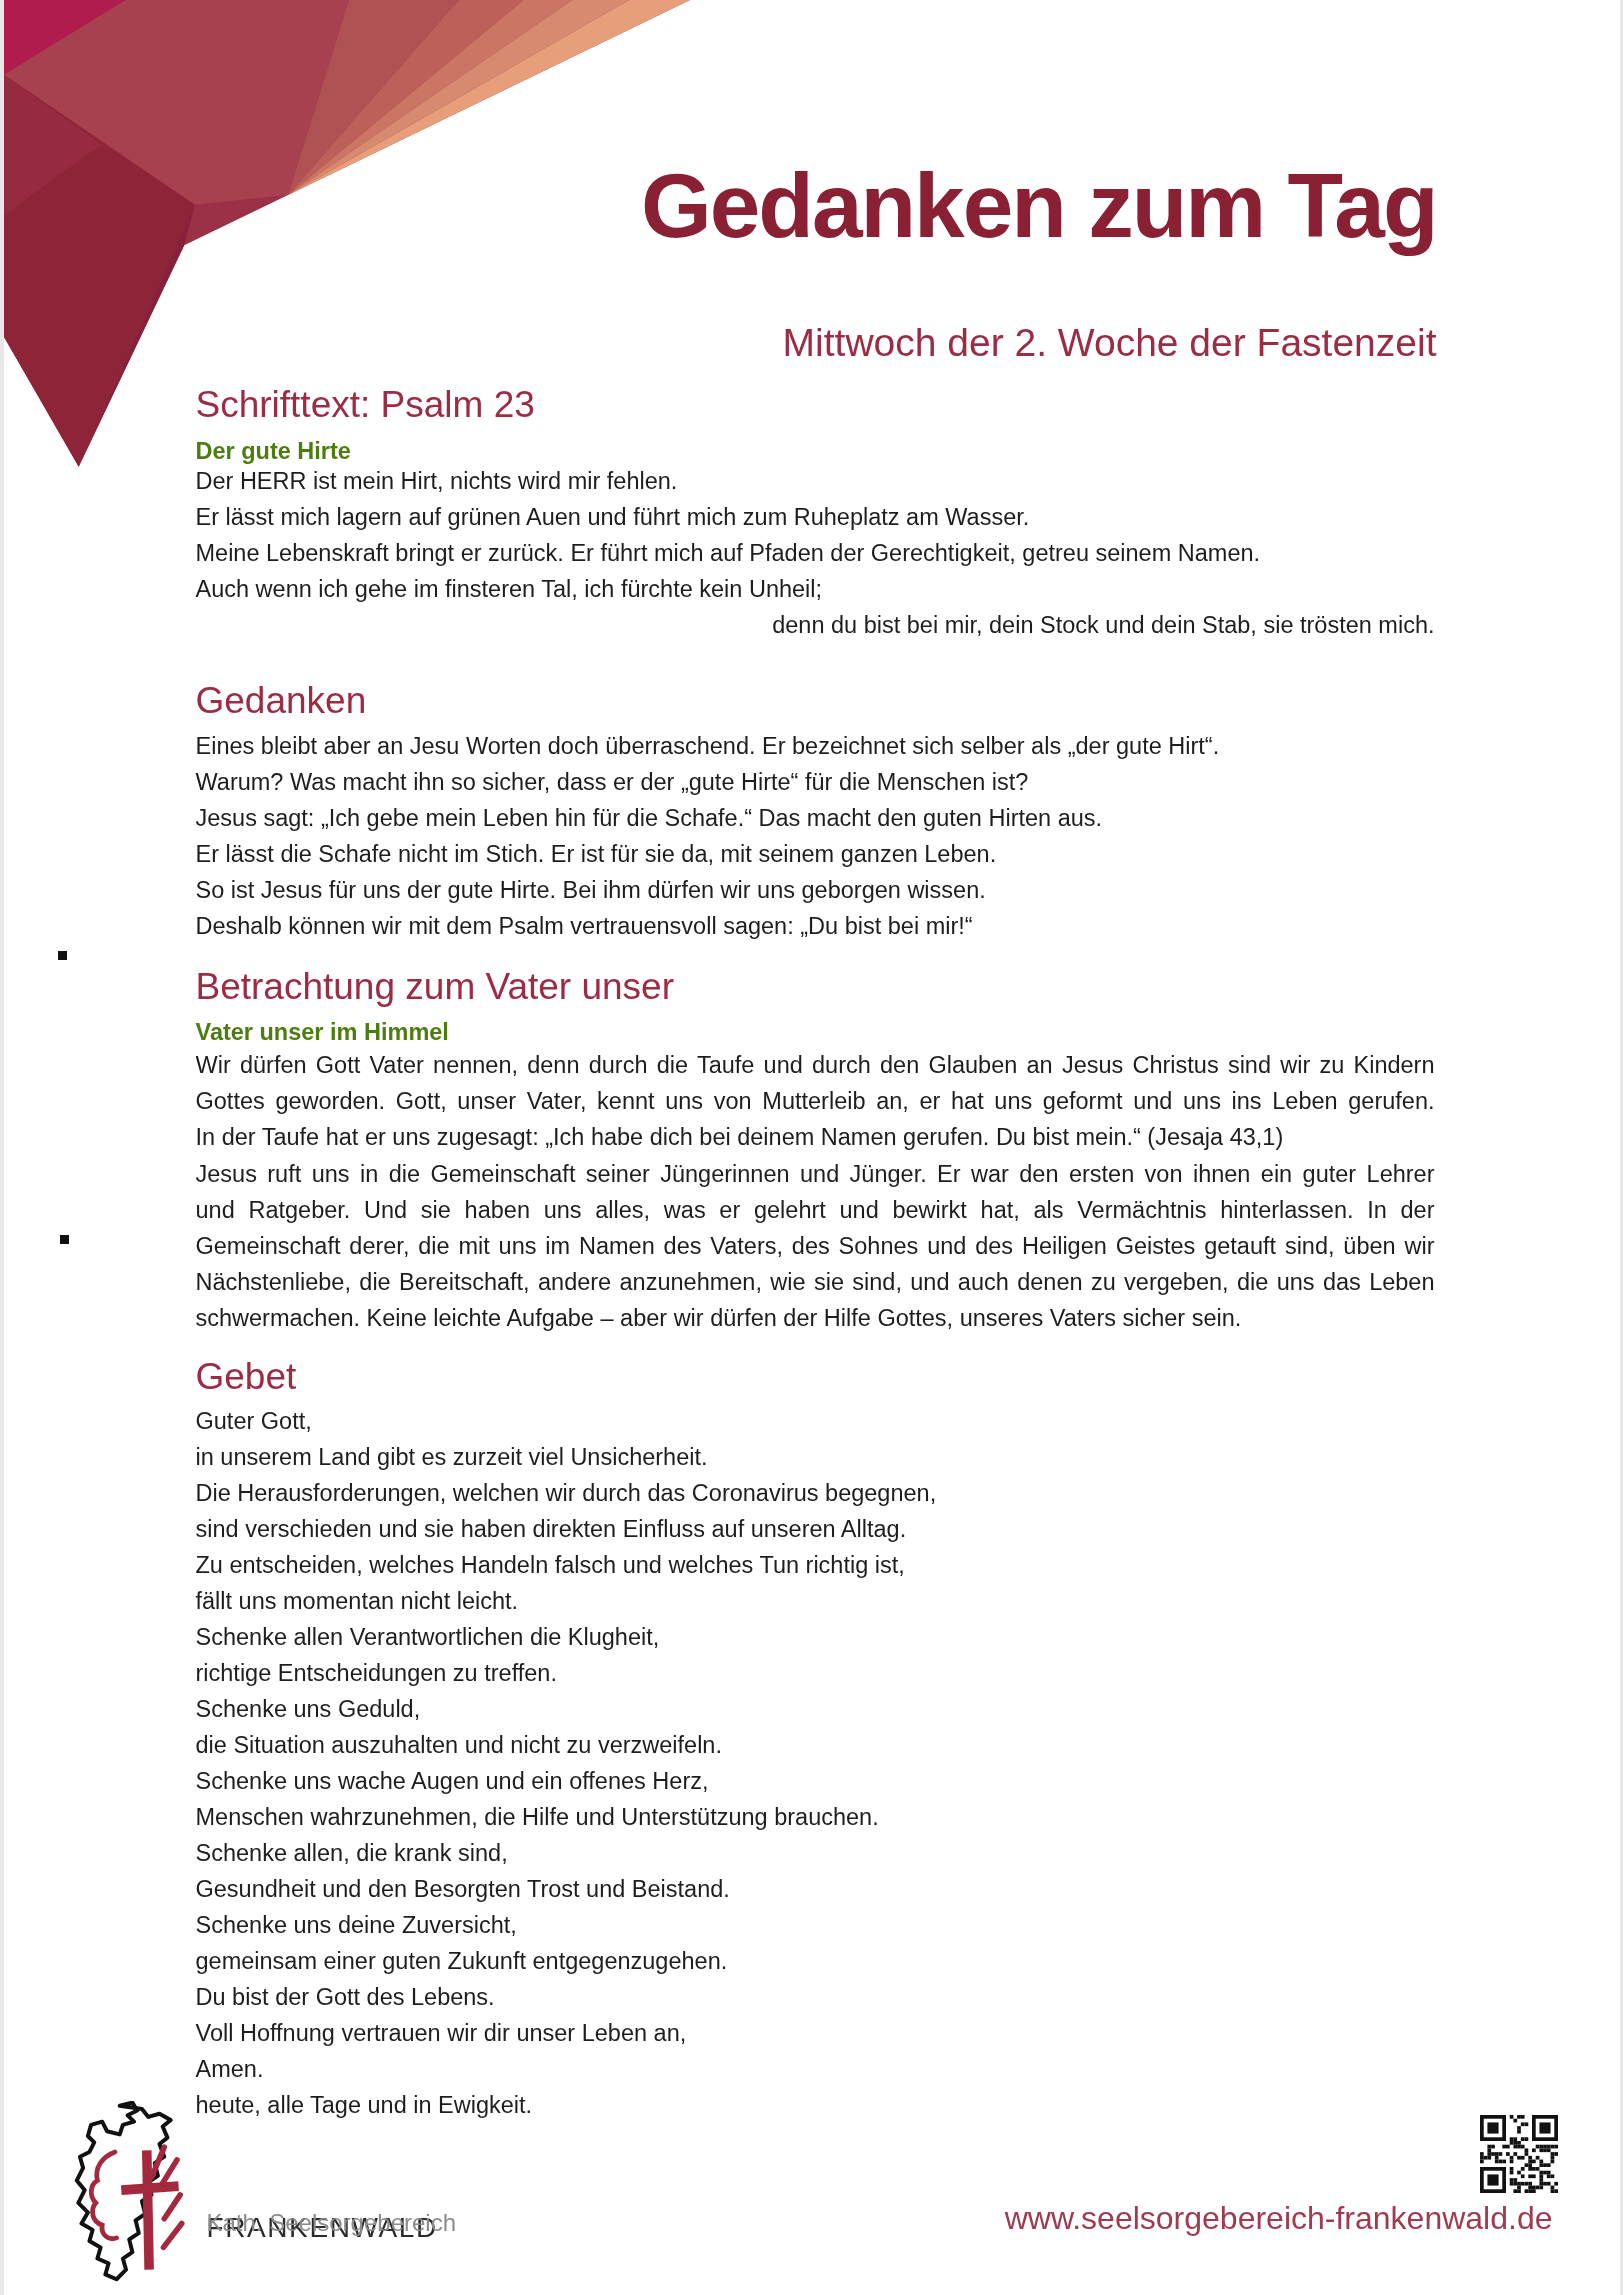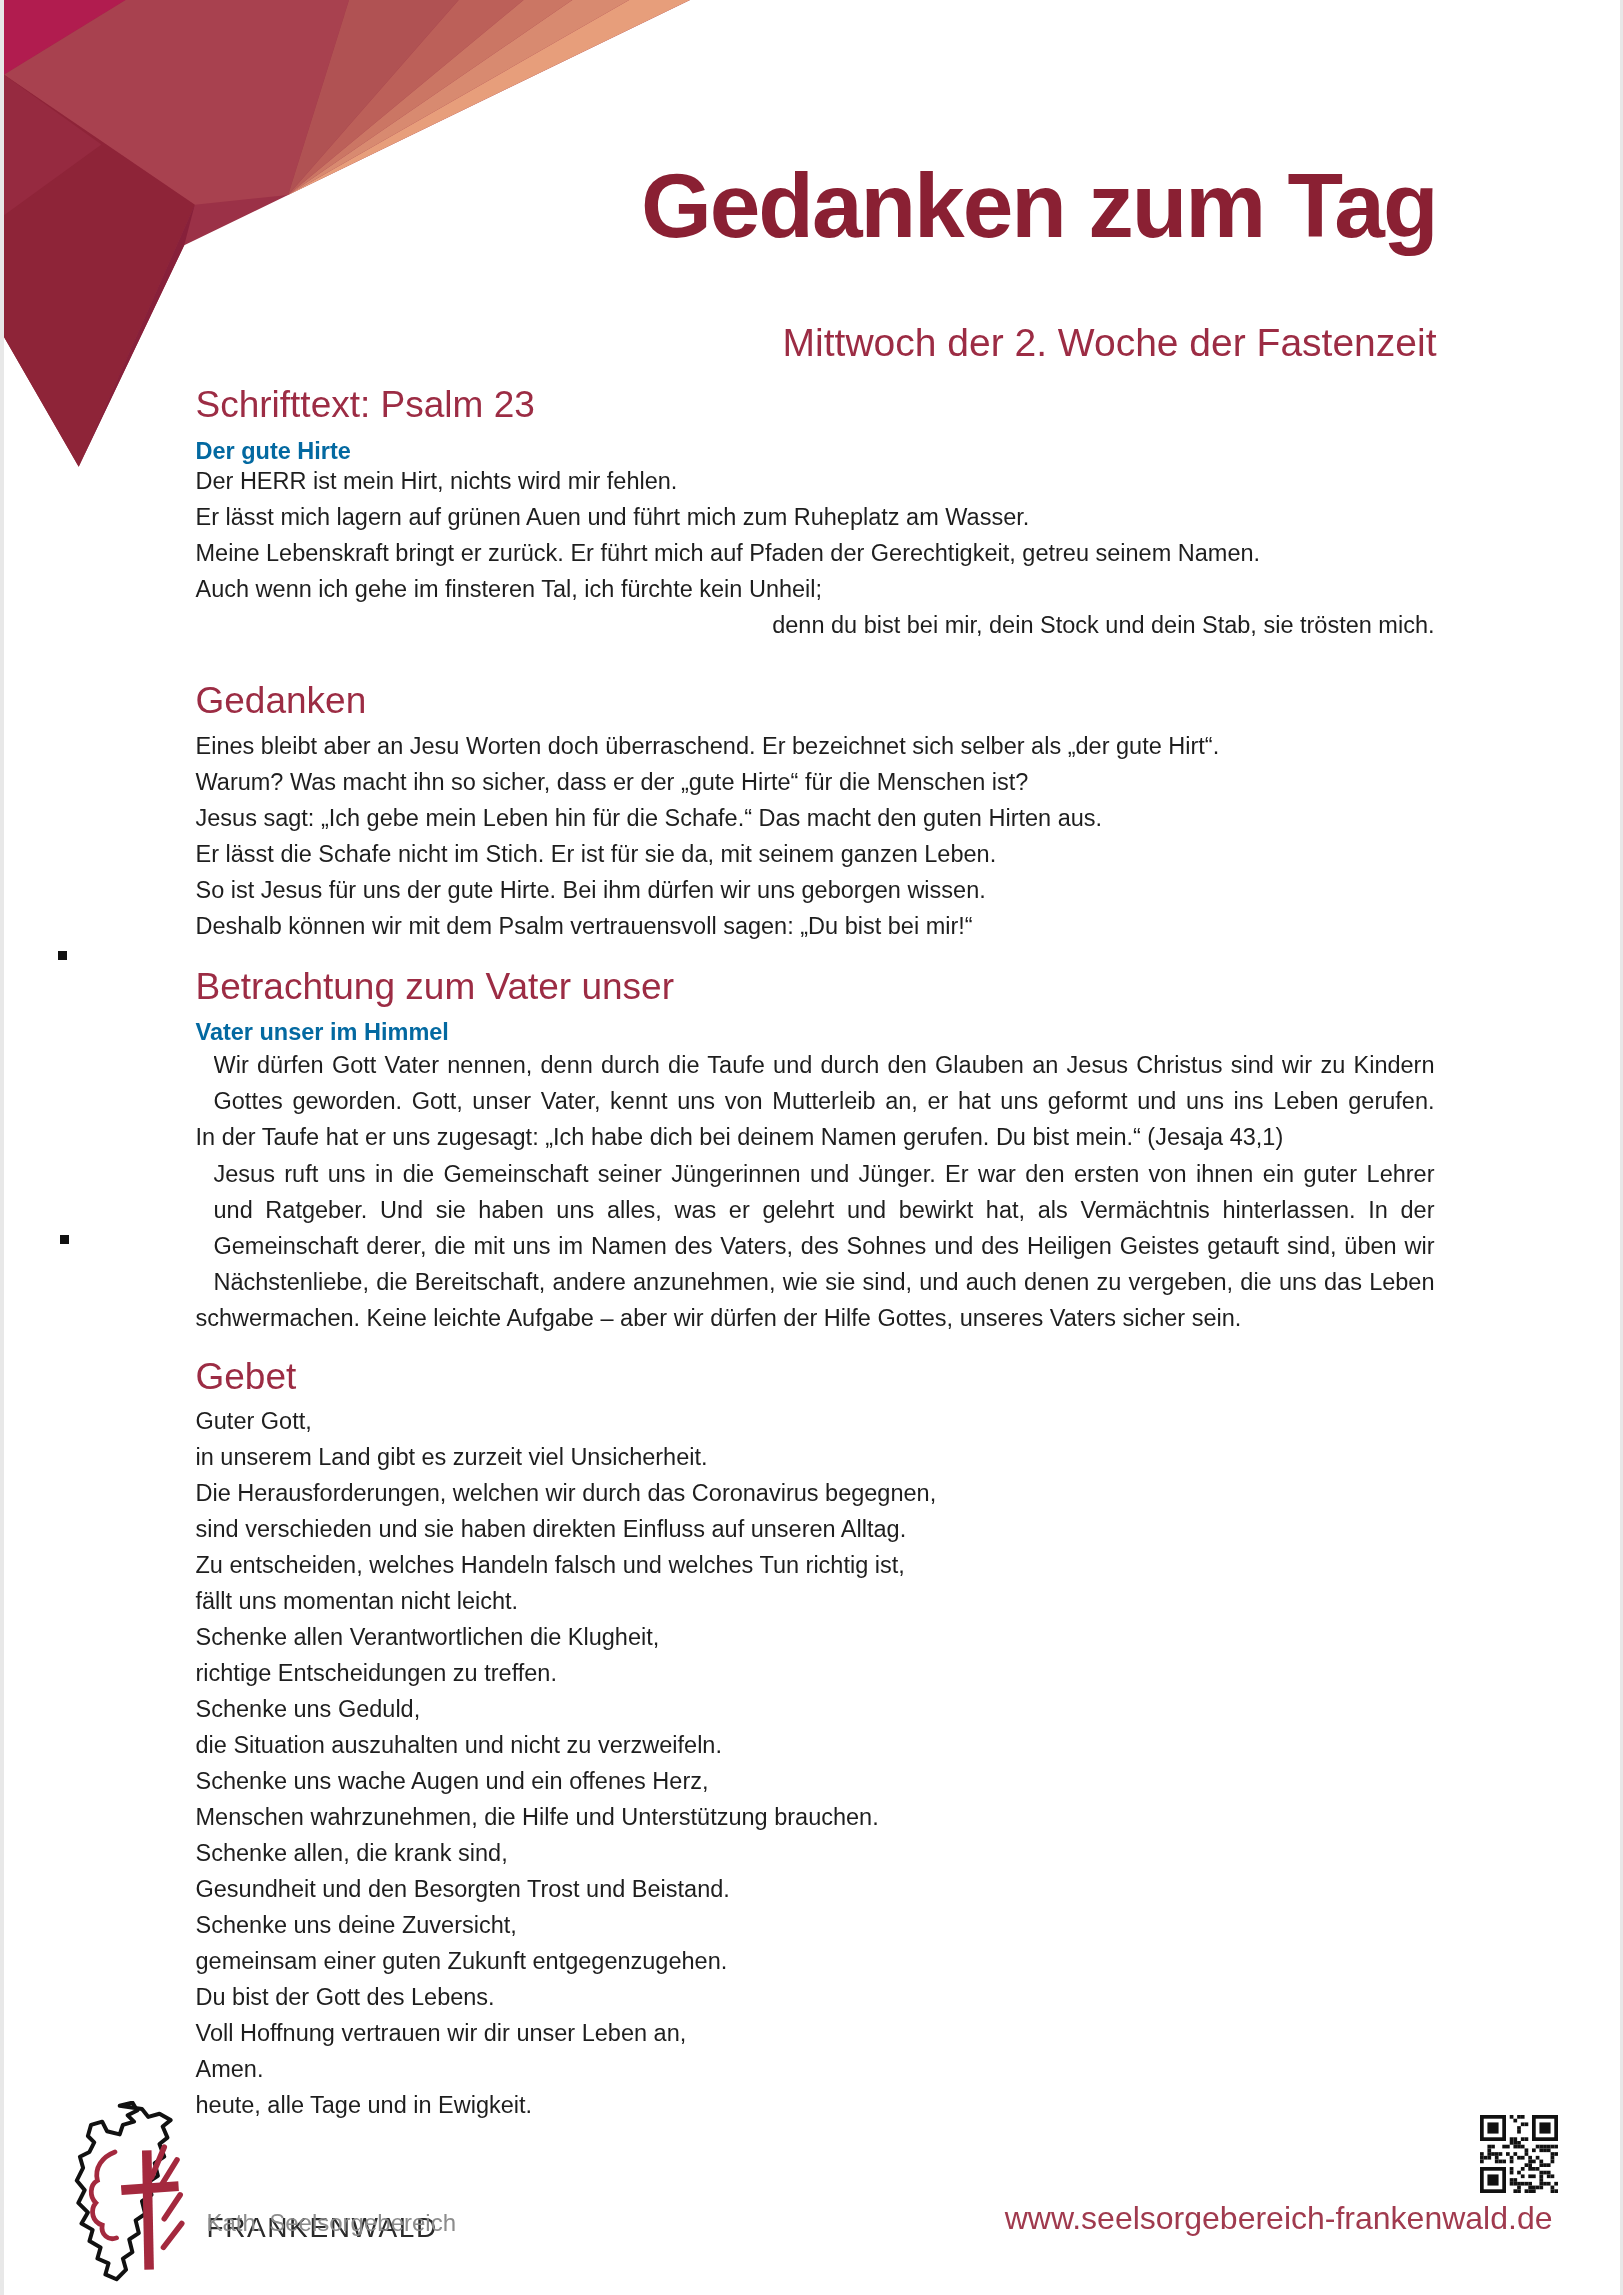--- a/index.html
+++ b/index.html
@@ -23,29 +23,29 @@
     color:var(--heading-maroon);white-space:nowrap;
   }
   .h2{
     position:absolute;left:192px;
     font-size:37px;font-weight:400;line-height:45px;
     color:var(--heading-maroon);white-space:nowrap;
   }
   .subhead{
     position:absolute;left:192px;
     font-size:23.5px;font-weight:700;line-height:36px;
-    color:#0369a1;white-space:nowrap;
+    color:#4d7c0f;white-space:nowrap;
   }
   .lines{
     position:absolute;left:192px;width:1239px;
     font-size:23.5px;font-weight:400;line-height:36px;
     color:var(--body-text);
   }
   .line{height:36px;white-space:nowrap;}
-  .jline{white-space:normal;text-align:justify;overflow:hidden;margin-left:18px;}
+  .jline{white-space:normal;text-align:justify;overflow:hidden;}
   .jline::after{content:"";display:inline-block;width:100%;}
   .indent{padding-left:99px;text-align:right;}
   .stray-bullet{
     position:absolute;width:9px;height:9px;background:#111;
   }
   .logo{position:absolute;left:65px;top:2101px;}
   .org-name{
     position:absolute;left:203px;top:2166px;
     font-size:28px;font-weight:500;letter-spacing:1.6px;
     color:var(--logo-black);white-space:nowrap;margin-top:46px;

